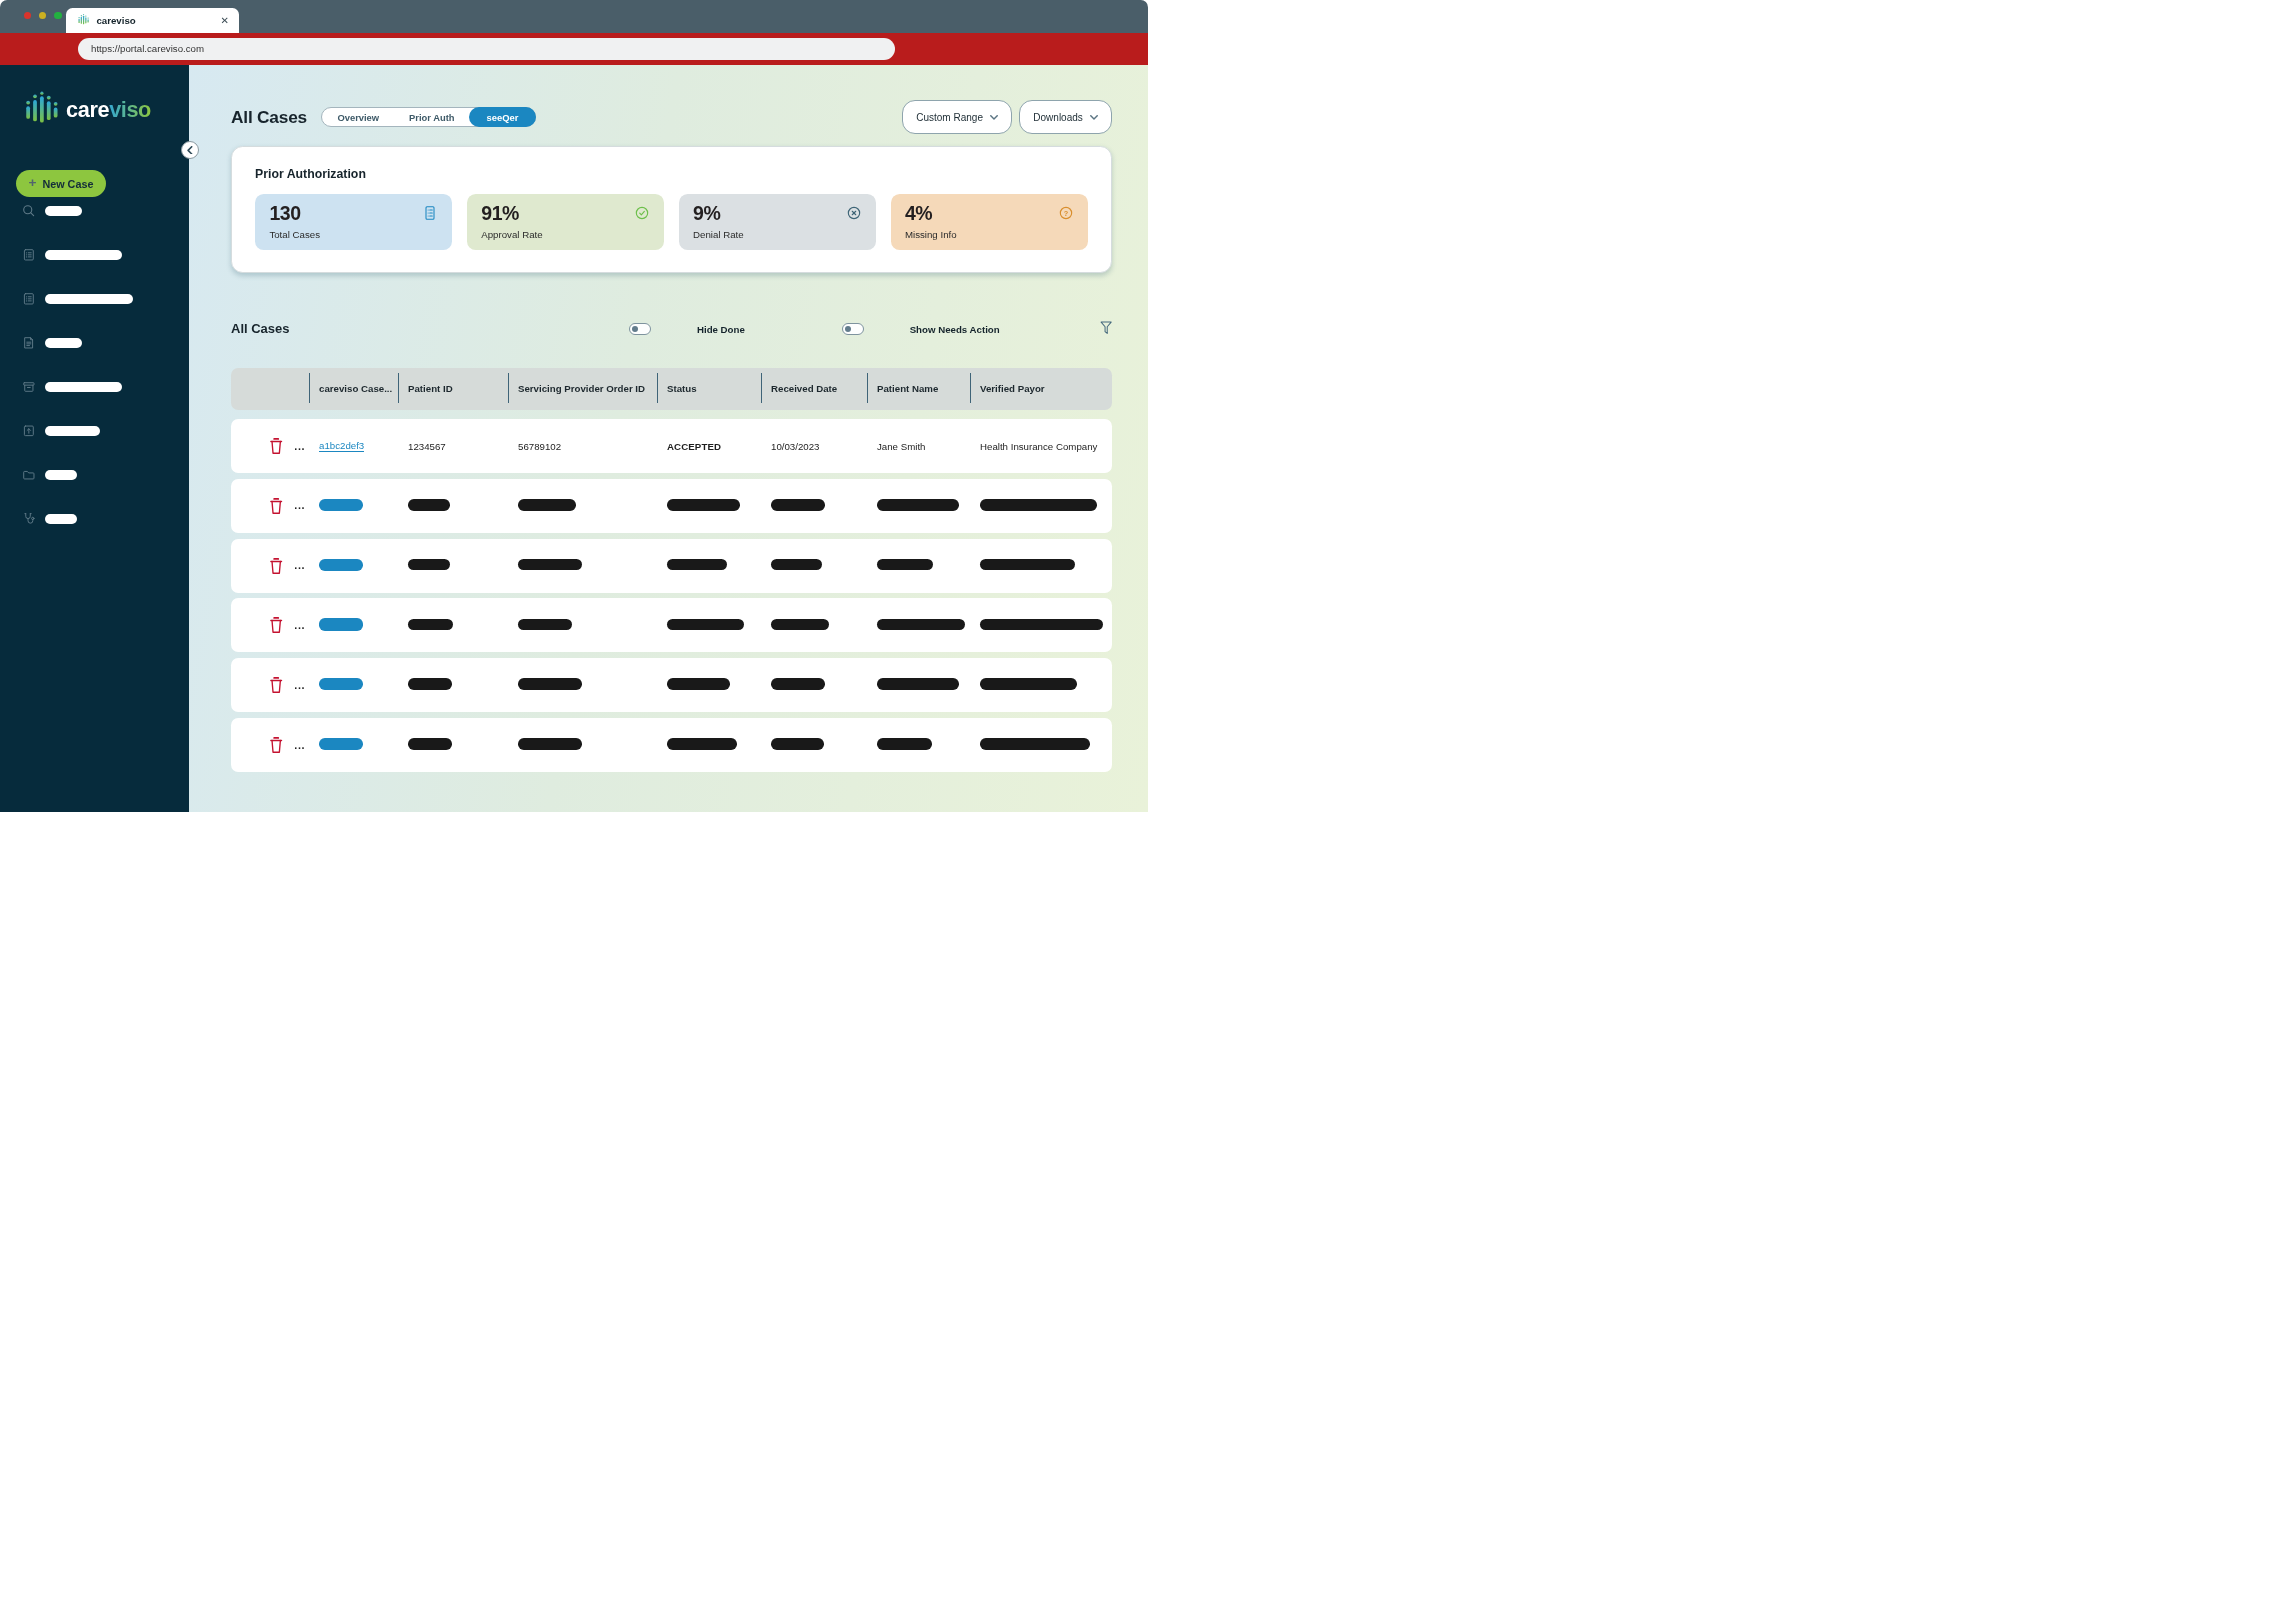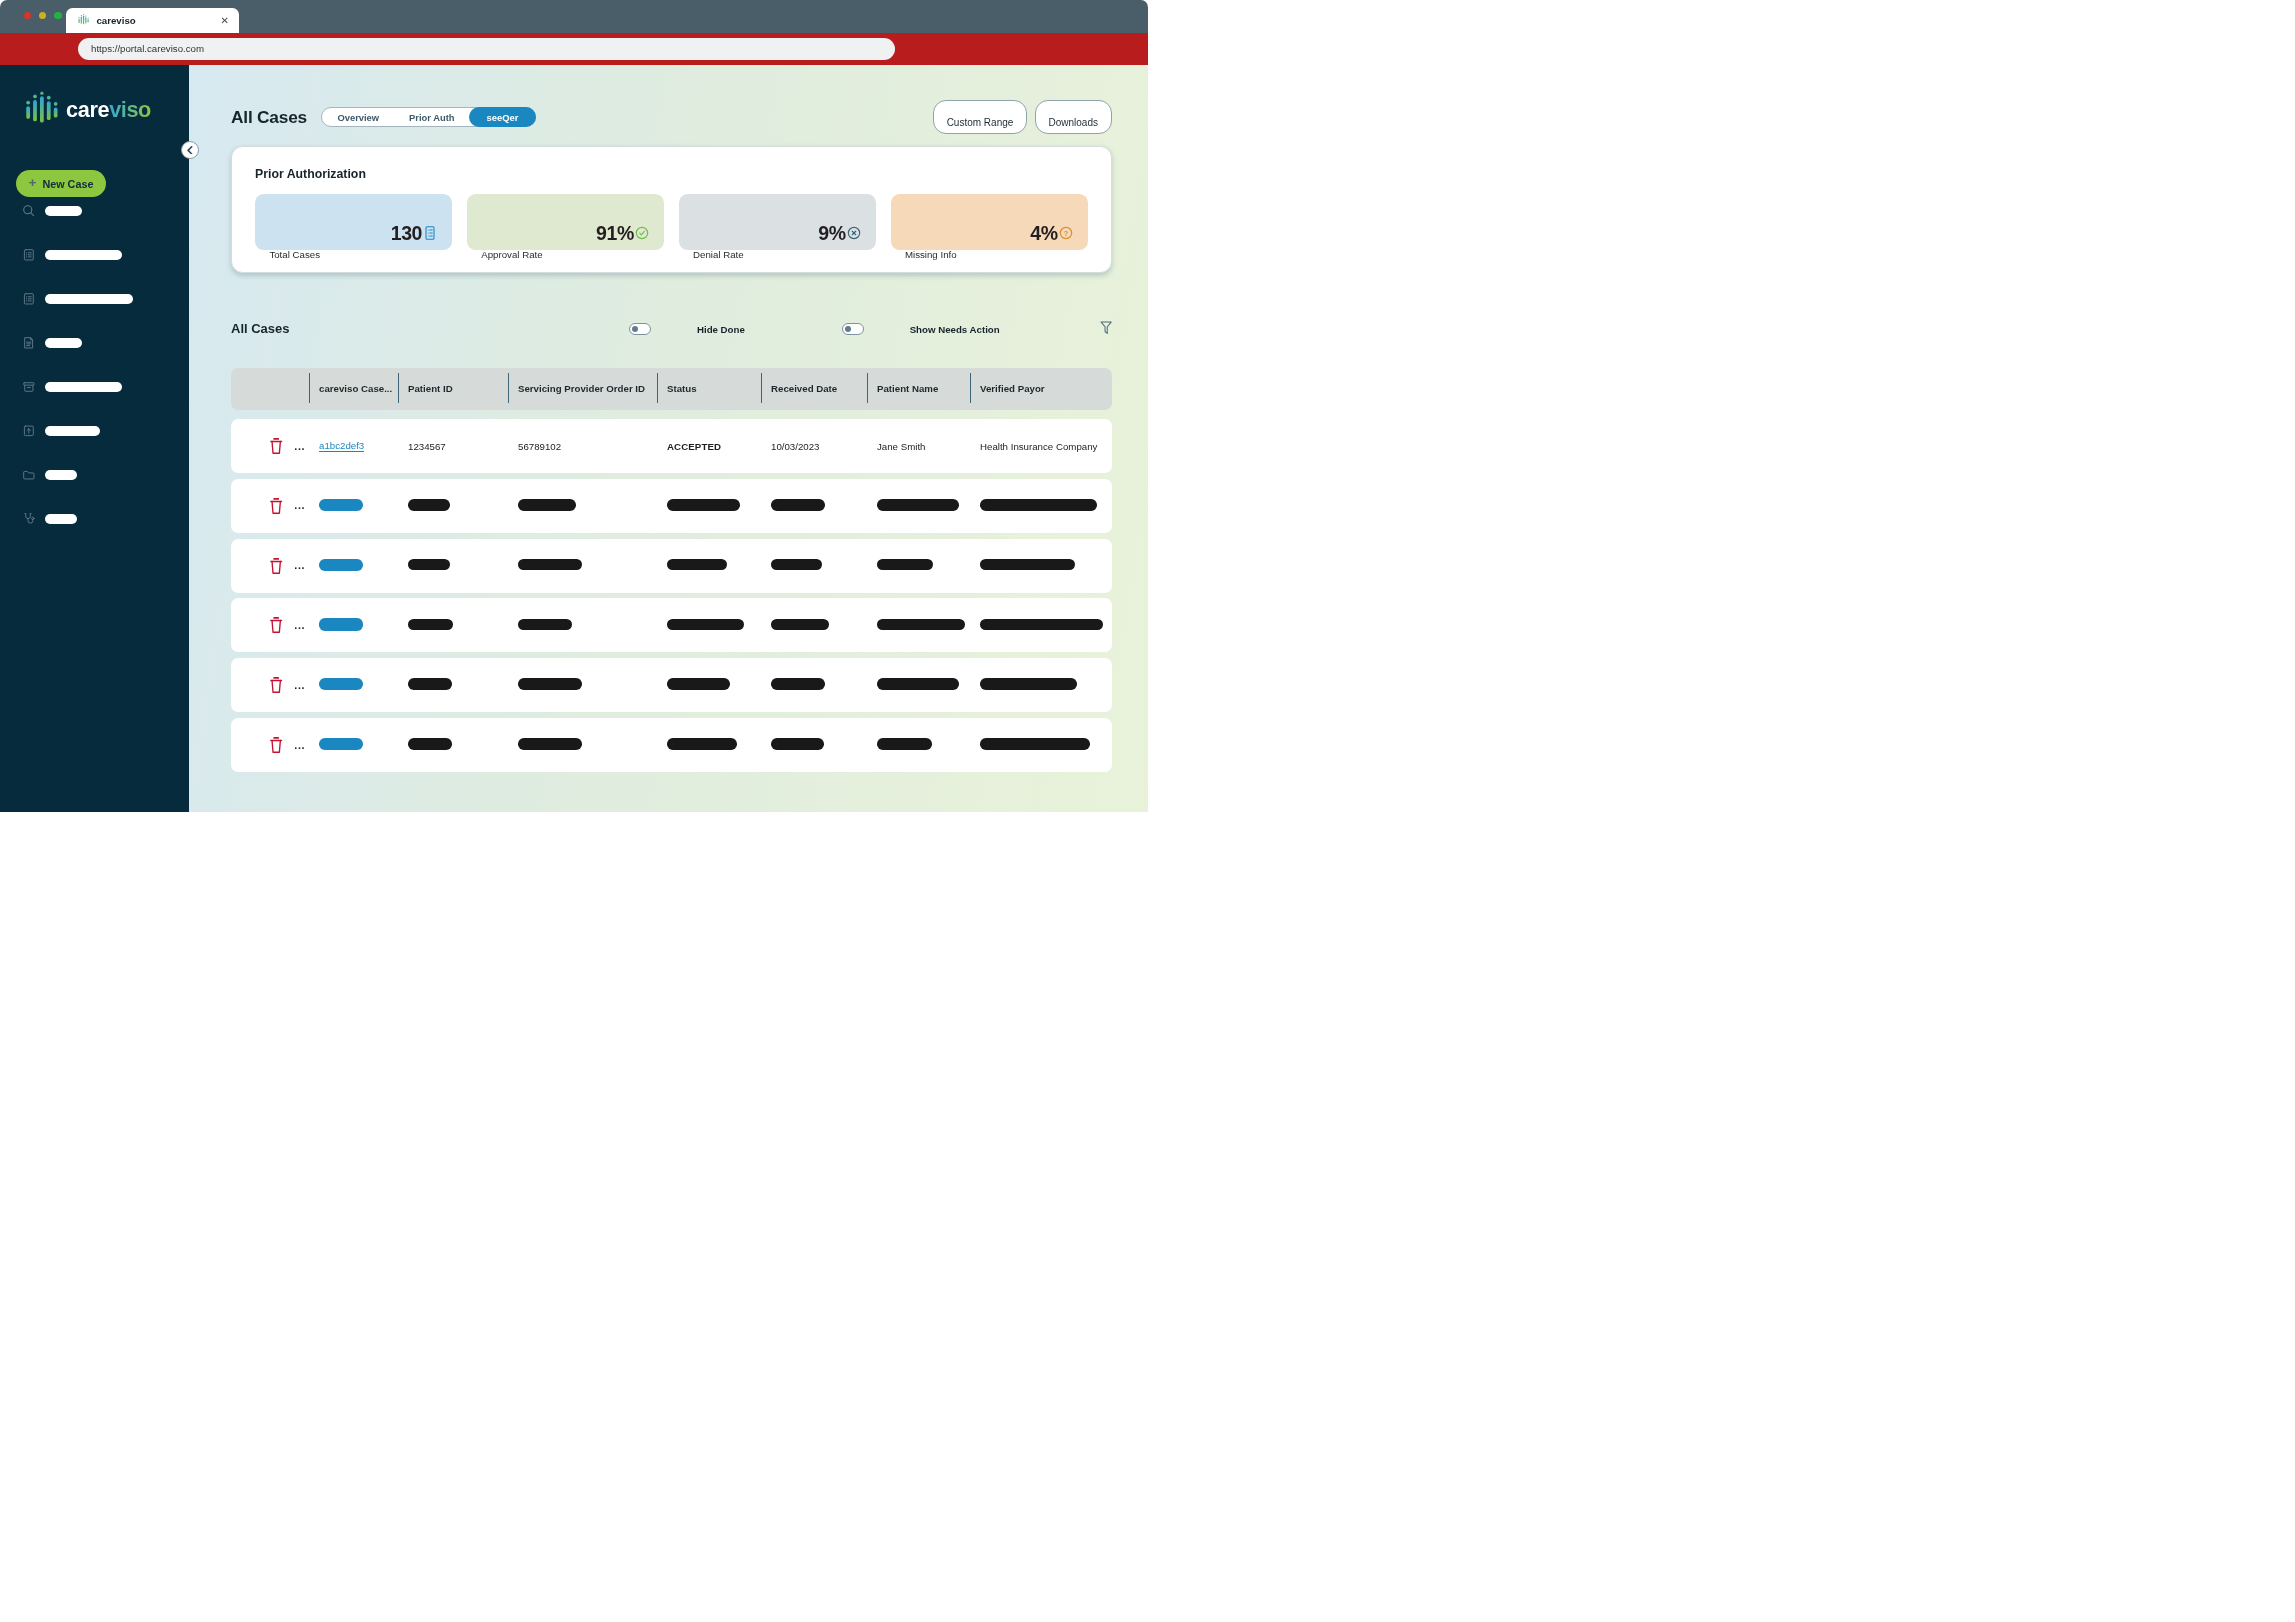--- a/index.html
+++ b/index.html
@@ -38,32 +38,32 @@
   .nav-item svg { flex:0 0 auto; }
   .nav-bar { display:inline-block; height:9.4px; border-radius:5px; background:#ffffff; margin-left:9.4px; }
 
   
   .page-head { margin-top:39px; height:26px; display:flex; align-items:center; }
   .page-title { font-size:17.3px; font-weight:bold; color:#17242c; letter-spacing:-0.2px; }
   .tabset { margin-left:14.4px; height:20px; background:#ffffff; border:1.1px solid #a4b5bd; border-radius:13px; display:flex; align-items:stretch; }
   .tab { border:none; background:transparent; font-size:9.4px; font-weight:bold; color:#3e5a68; padding:0 15px; border-radius:13px; cursor:pointer; }
   .tab.active { background:#1b87c1; color:#ffffff; margin:-1.1px; padding:0 18px; }
   .head-actions { margin-left:auto; display:flex; gap:7.2px; }
-  .pill-btn { height:26px; background:#ffffff; border:1.1px solid #8ea4ad; border-radius:13px; display:flex; align-items:center; padding:16px 13px; gap:7.2px; font-size:10px; color:#1c2b33; cursor:pointer;flex-direction:column; }
+  .pill-btn { height:26px; background:#ffffff; border:1.1px solid #8ea4ad; border-radius:13px; display:flex; align-items:center; padding:16px 13px; gap:7.2px; font-size:10px; color:#1c2b33; cursor:pointer; }
 
   
   .pa-card { margin-top:16px; background:#ffffff; border:0.7px solid #d5dcde; border-radius:11.6px; padding:20px 23px 21.7px 23px; box-shadow:0 2.2px 5.8px rgba(70,110,125,0.28); }
   .pa-title { font-size:12.3px; font-weight:bold; color:#17242c; }
   .tiles { margin-top:13px; display:flex; gap:14.4px; }
   .tile { flex:1; height:56px; border-radius:8.7px; padding:10px 14.4px 0 14.4px; }
   .tile-blue { background:#cde2f1; }
   .tile-green { background:#dfe9cf; }
   .tile-gray { background:#dbe0e3; }
   .tile-orange { background:#f5d9b9; }
-  .tile-top { display:flex; align-items:flex-start; justify-content:flex-end;margin-top:20px; }
+  .tile-top { display:flex; align-items:flex-start; justify-content:space-between; }
   .tile-num { font-size:19.5px; font-weight:800; color:#231f20; letter-spacing:-0.4px; line-height:1; }
   .tile-icon { margin-top:1.4px; }
   .tile-label { margin-top:5.8px; font-size:9.7px; color:#2b2b2b; }
 
   
   .section-row { margin-top:44px; height:23px; display:flex; align-items:center; }
   .section-title { font-size:13px; font-weight:bold; color:#17242c; }
   .controls { margin-left:auto; display:flex; align-items:flex-end;gap:40px; }
   .toggle { width:21.7px; height:12.3px; border:1.4px solid #7e939e; border-radius:7.2px; background:#fdfefe; display:inline-flex; align-items:center; padding-left:1.4px; cursor:pointer; }
   .knob { width:6.5px; height:6.5px; border-radius:50%; background:#627c8c; }

